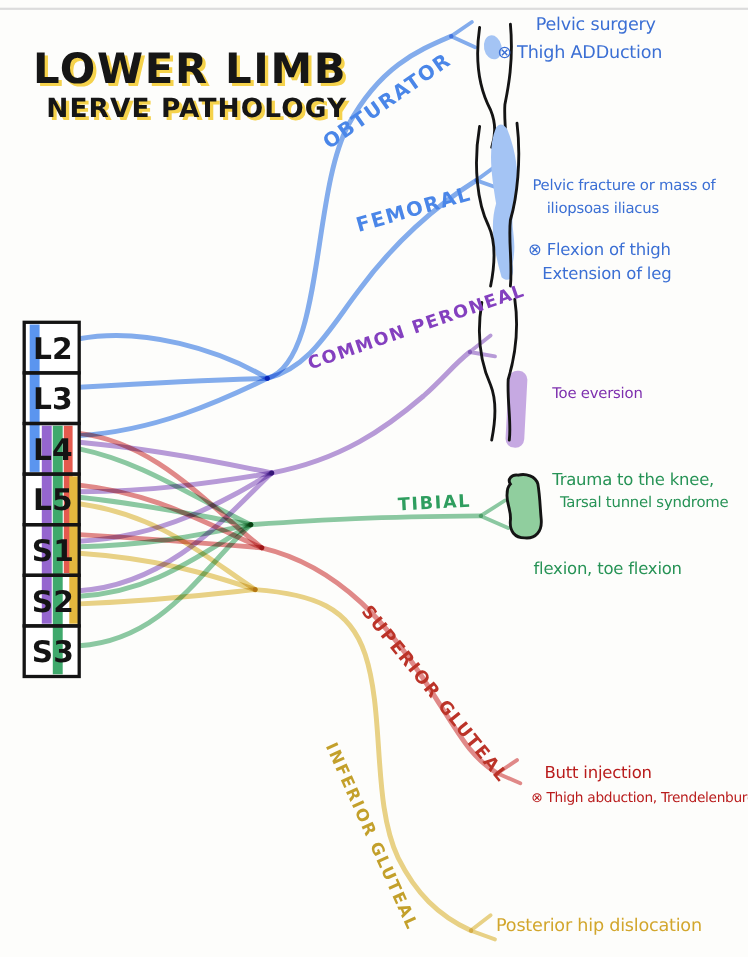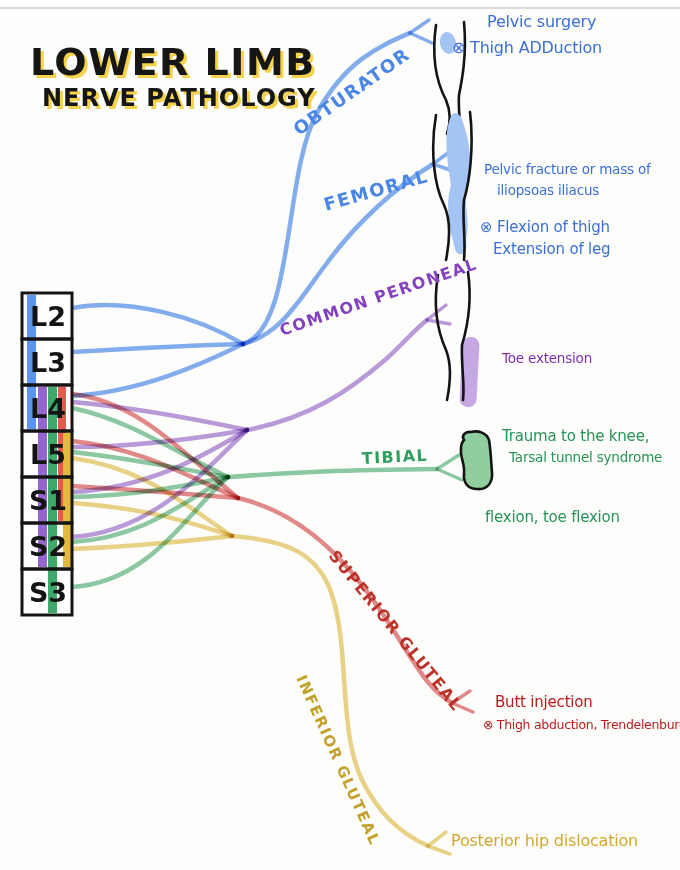--- a/index.html
+++ b/index.html
@@ -135,21 +135,21 @@
   </svg>
 
   <div class="ann c-blue" style="left:487px;top:12px;font-size:16px;">Pelvic surgery</div>
   <div class="ann c-blue" style="left:452px;top:38px;font-size:16px;">⊗ Thigh ADDuction</div>
 
   <div class="ann c-blue sm" style="left:484px;top:161px;">Pelvic fracture or mass of</div>
   <div class="ann c-blue sm" style="left:497px;top:182px;">iliopsoas iliacus</div>
   <div class="ann c-blue" style="left:480px;top:218px;">⊗ Flexion of thigh</div>
   <div class="ann c-blue" style="left:493px;top:240px;">Extension of leg</div>
 
-  <div class="ann c-purple sm" style="left:502px;top:350px;">Toe extension</div>
+  <div class="ann c-purple sm" style="left:502px;top:350px;">Toe eversion</div>
 
   <div class="ann c-green" style="left:502px;top:427px;">Trauma to the knee,</div>
   <div class="ann c-green sm" style="left:509px;top:449px;">Tarsal tunnel syndrome</div>
   <div class="ann c-green" style="left:485px;top:508px;">flexion, toe flexion</div>
 
   <div class="ann c-red" style="left:495px;top:693px;">Butt injection</div>
   <div class="ann c-red xs" style="left:483px;top:717px;">⊗ Thigh abduction, Trendelenburg</div>
 
   <div class="ann c-gold" style="left:451px;top:831px;font-size:16px;">Posterior hip dislocation</div>
 </div>

